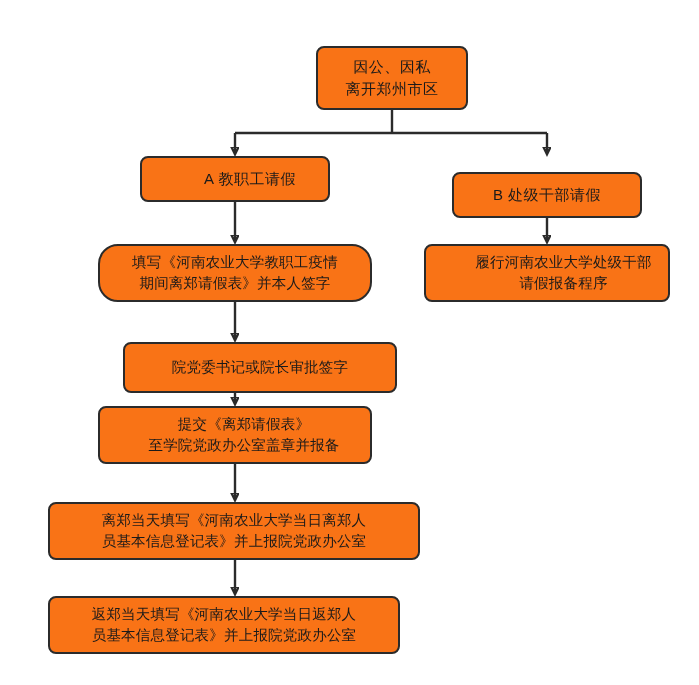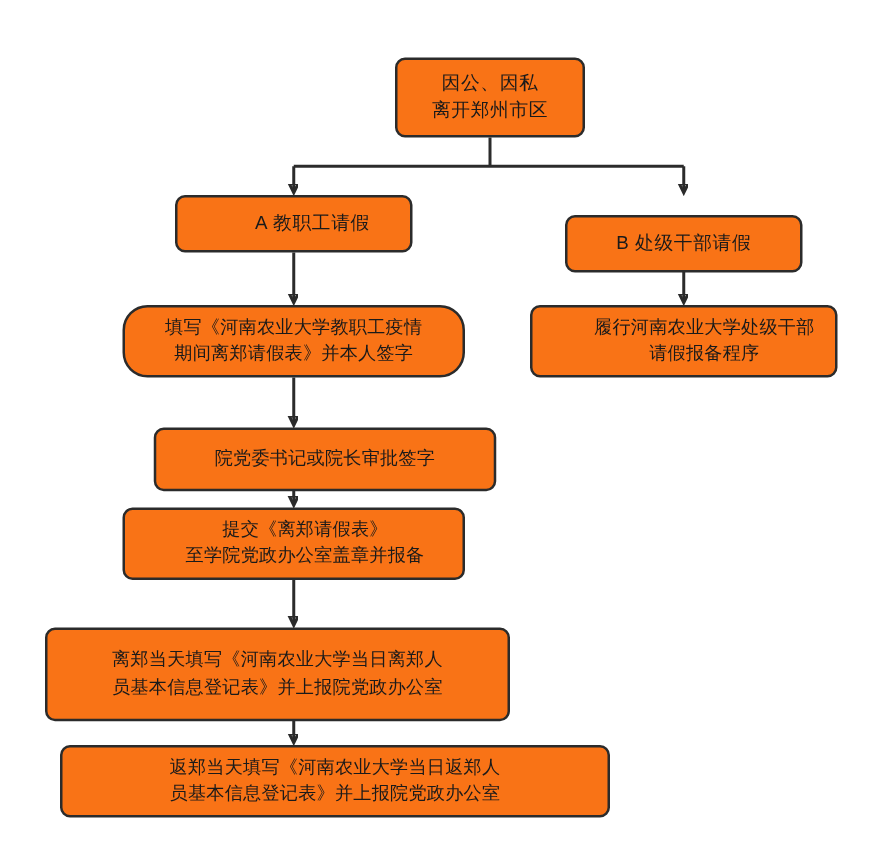--- a/index.html
+++ b/index.html
@@ -96,19 +96,19 @@
 期间离郑请假表》并本人签字</div>
 
   <div class="node small-text" style="left:424px; top:244px; width:246px; height:58px;padding-left:39px;">履行河南农业大学处级干部
 请假报备程序</div>
 
   <div class="node small-text" style="left:98px; top:342px; width:274px; height:51px;margin-left:25px;">院党委书记或院长审批签字</div>
 
   <div class="node small-text" style="left:98px; top:406px; width:274px; height:58px;padding-left:24px;">提交《离郑请假表》
 至学院党政办公室盖章并报备</div>
 
-  <div class="node small-text" style="left:36px; top:502px; width:372px; height:75px;">离郑当天填写《河南农业大学当日离郑人
+  <div class="node small-text" style="left:48px; top:502px; width:372px; height:58px;">离郑当天填写《河南农业大学当日离郑人
 员基本信息登记表》并上报院党政办公室</div>
 
-  <div class="node small-text" style="left:48px; top:596px; width:440px; height:58px;">返郑当天填写《河南农业大学当日返郑人
+  <div class="node small-text" style="left:48px; top:596px; width:352px; height:58px;">返郑当天填写《河南农业大学当日返郑人
 员基本信息登记表》并上报院党政办公室</div>
 
 </div>
 
 </body></html>

